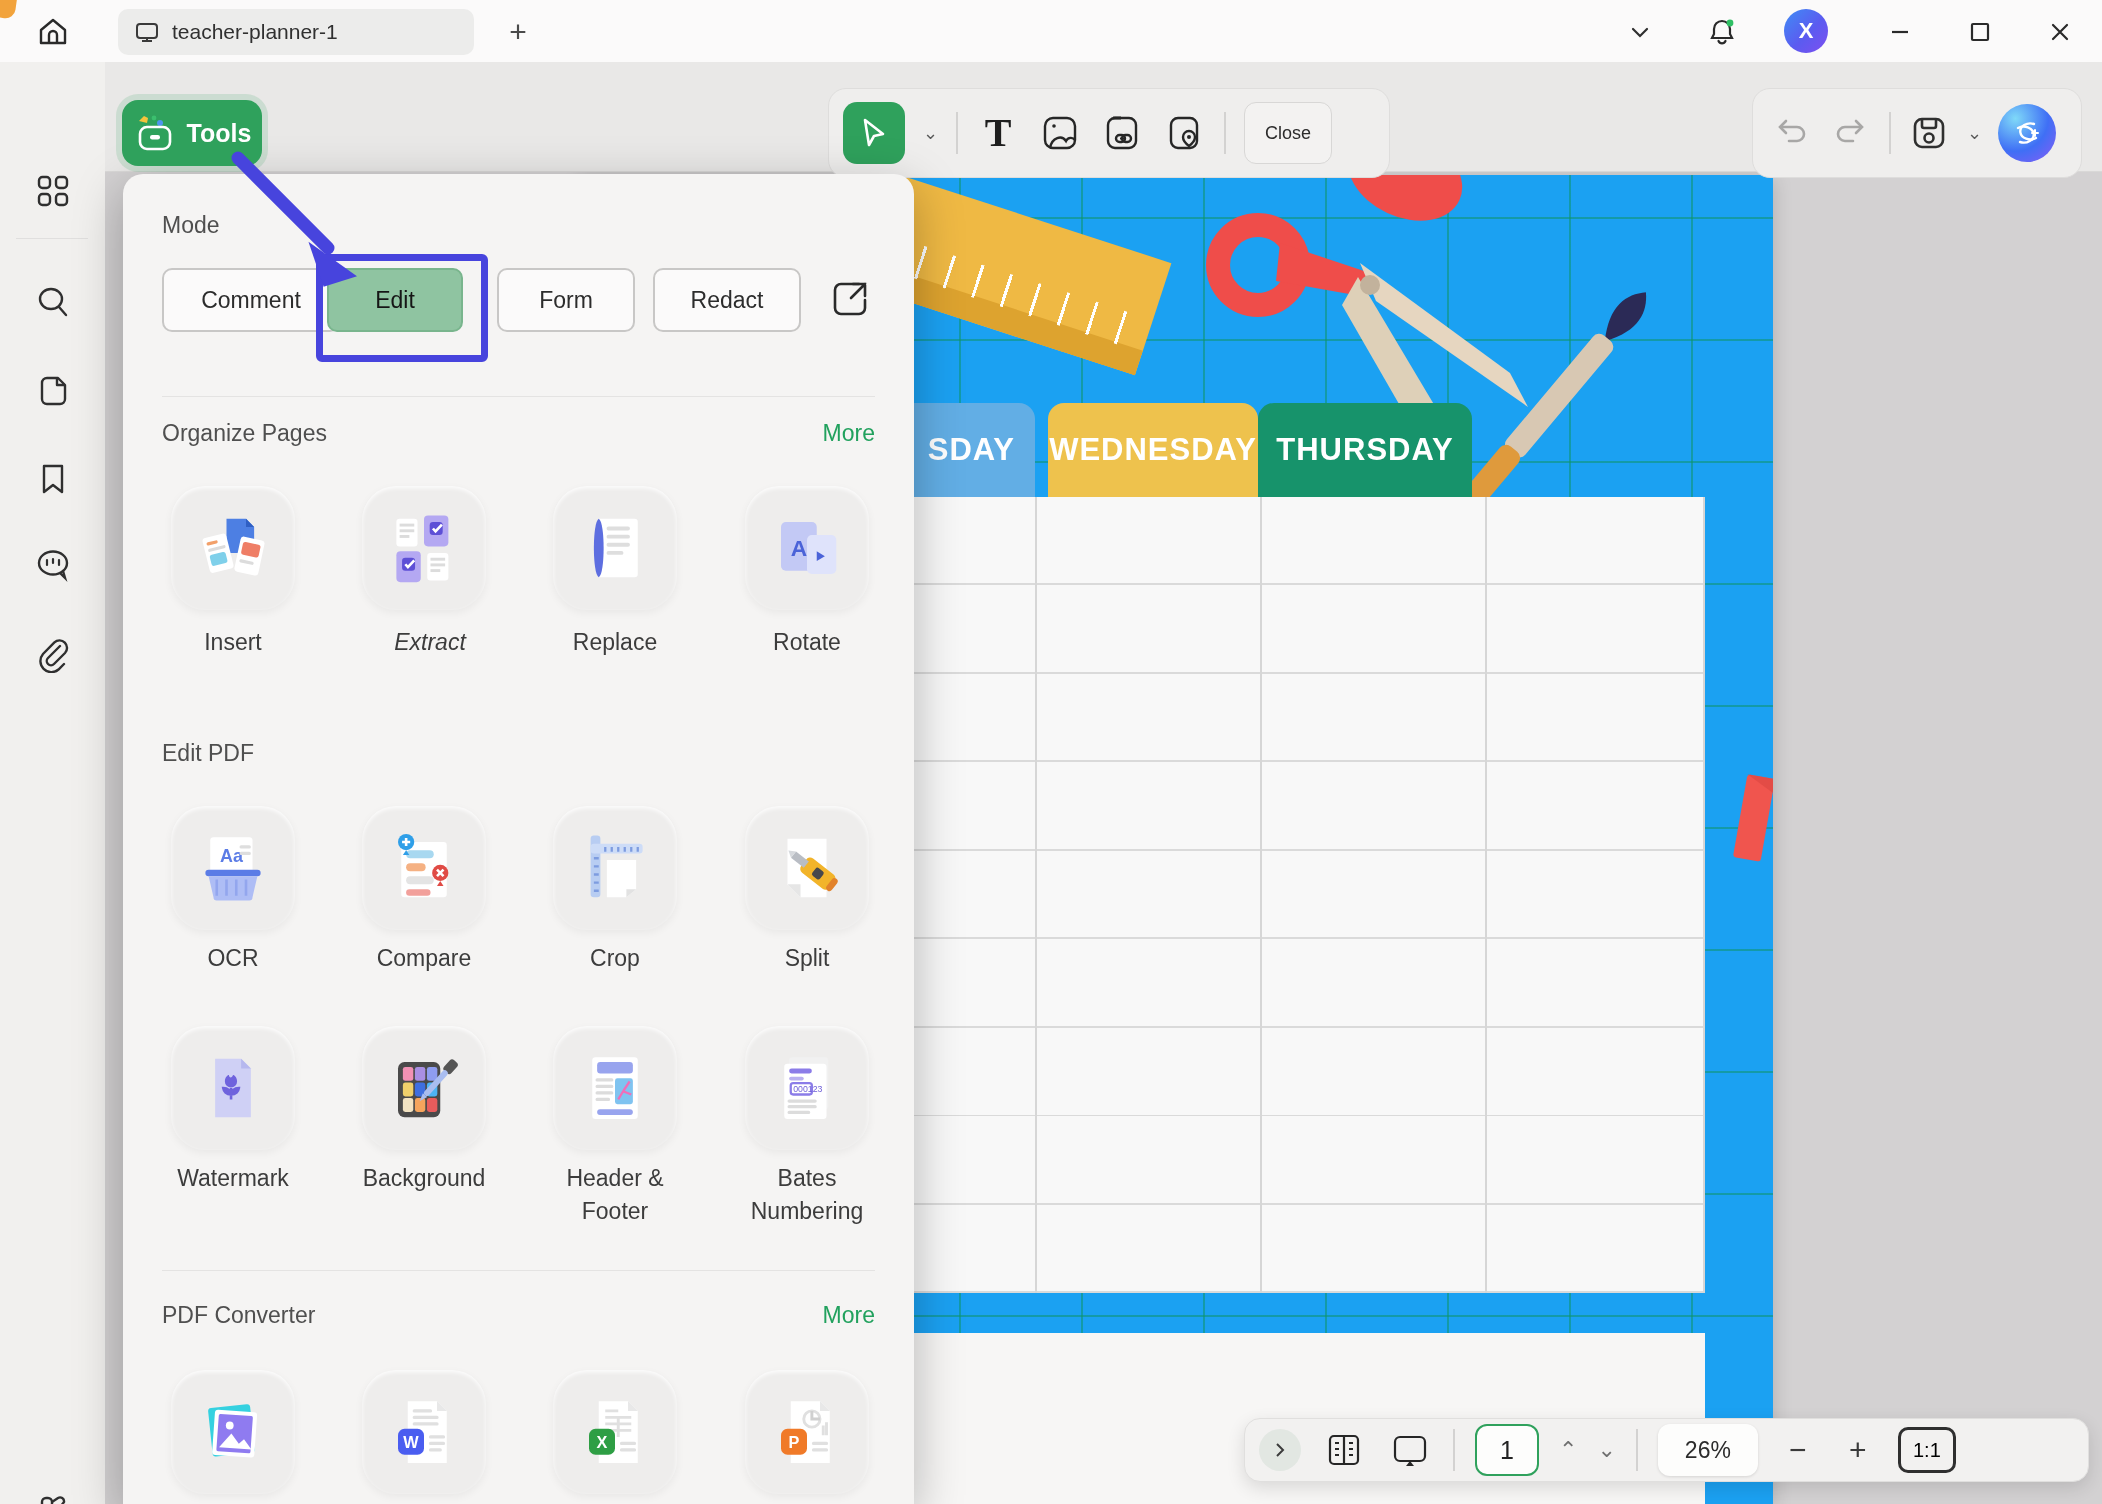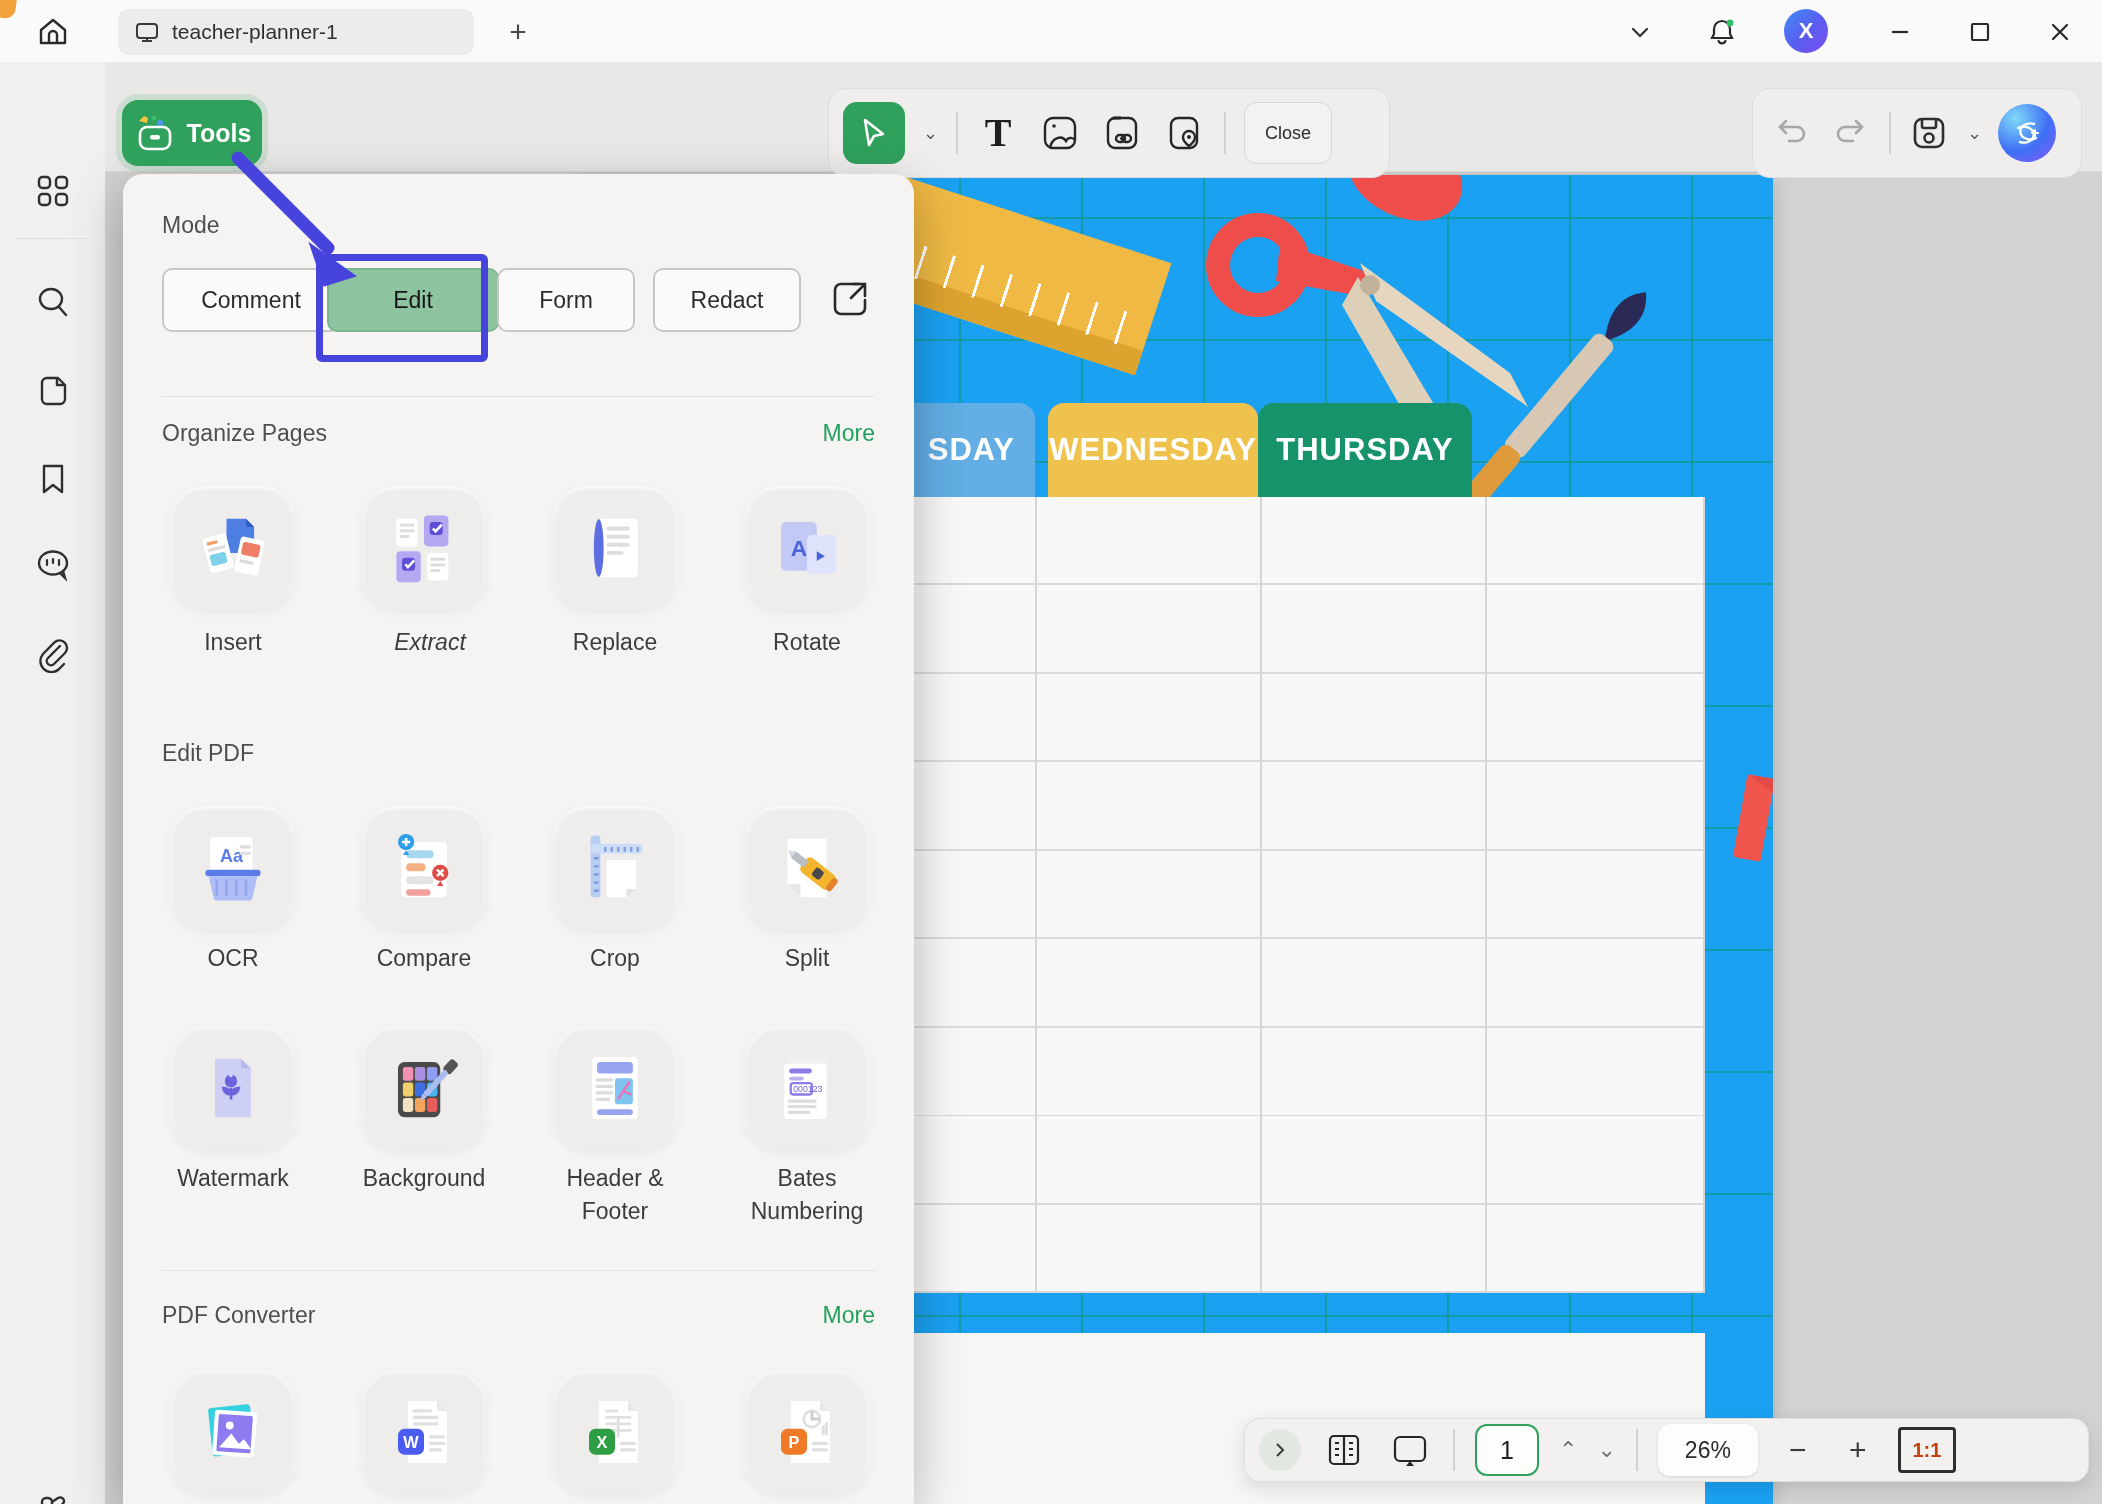--- a/index.html
+++ b/index.html
@@ -65,21 +65,21 @@
 
   .annotate-arrow{position:absolute;left:210px;top:140px;z-index:60;pointer-events:none;}
 
   
   .statusbar{position:absolute;left:1244px;top:1418px;width:845px;height:64px;background:#f2f1f0;border:1px solid #e0dfde;border-radius:16px;display:flex;align-items:center;padding:0 14px;gap:20px;z-index:45;box-shadow:0 6px 18px rgba(0,0,0,.12);}
   .sb-round{width:42px;height:42px;border-radius:50%;background:#e2e7e2;display:flex;align-items:center;justify-content:center;color:#3c3c3c;font-size:19px;}
   .sb-icon{width:46px;height:46px;display:flex;align-items:center;justify-content:center;color:#262626;}
   .pagebox{width:64px;height:52px;background:#fdfdfc;border:2px solid #2fa15c;border-radius:12px;display:flex;align-items:center;justify-content:center;font-size:25px;color:#222;}
   .zoombox{width:100px;height:52px;background:#fdfdfc;border-radius:12px;display:flex;align-items:center;justify-content:center;font-size:23px;color:#2c2c2c;box-shadow:0 1px 3px rgba(0,0,0,.12);}
   .sb-chev{font-size:22px;color:#6f6f6f;}
-  .one2one{width:58px;height:46px;border:3px solid #2f2f2f;border-radius:4px;display:flex;align-items:center;justify-content:center;font-size:20px;font-weight:700;color:#c2410c;}
+  .one2one{width:58px;height:46px;border:3px solid #2f2f2f;border-radius:10px;display:flex;align-items:center;justify-content:center;font-size:20px;font-weight:400;color:#000000;}
   .sb-sign{font-size:30px;color:#3a3a3a;width:40px;text-align:center;}
 </style>
 </head>
 <body>
 
 <div id="app">
 
   <div class="page">
     <div class="ruler">
         <div class="ticks"></div>
@@ -303,21 +303,21 @@
     </div>
   </div>
 
   <div class="panel">
 
     <div class="p-abs p-head" style="left:39px;top:38px;">Mode</div>
 
     <div class="mode-btn" style="left:39px;width:178px;">
         <span>Comment</span>
       </div>
-    <div class="mode-btn sel" style="left:204px;width:172px;">
+    <div class="mode-btn sel" style="left:204px;width:136px;">
         <span>Edit</span>
       </div>
     <div class="mode-btn" style="left:374px;width:138px;">
         <span>Form</span>
       </div>
     <div class="mode-btn" style="left:530px;width:148px;">
         <span>Redact</span>
       </div>
     <div class="p-abs" style="left:706px;top:104px;">
       <svg width="42" height="42" viewBox="0 0 42 42" fill="none" stroke="#2a2a2a" stroke-width="2.6" stroke-linecap="round">

